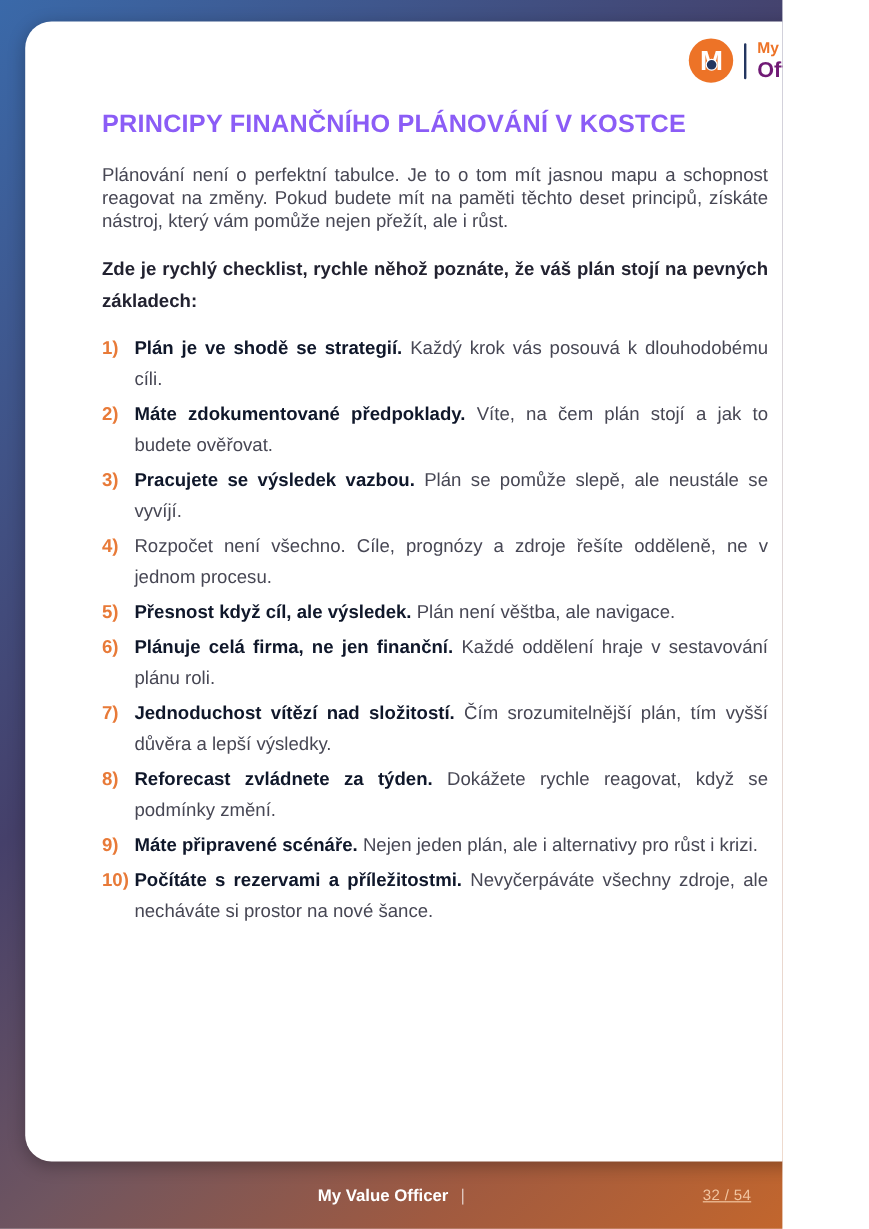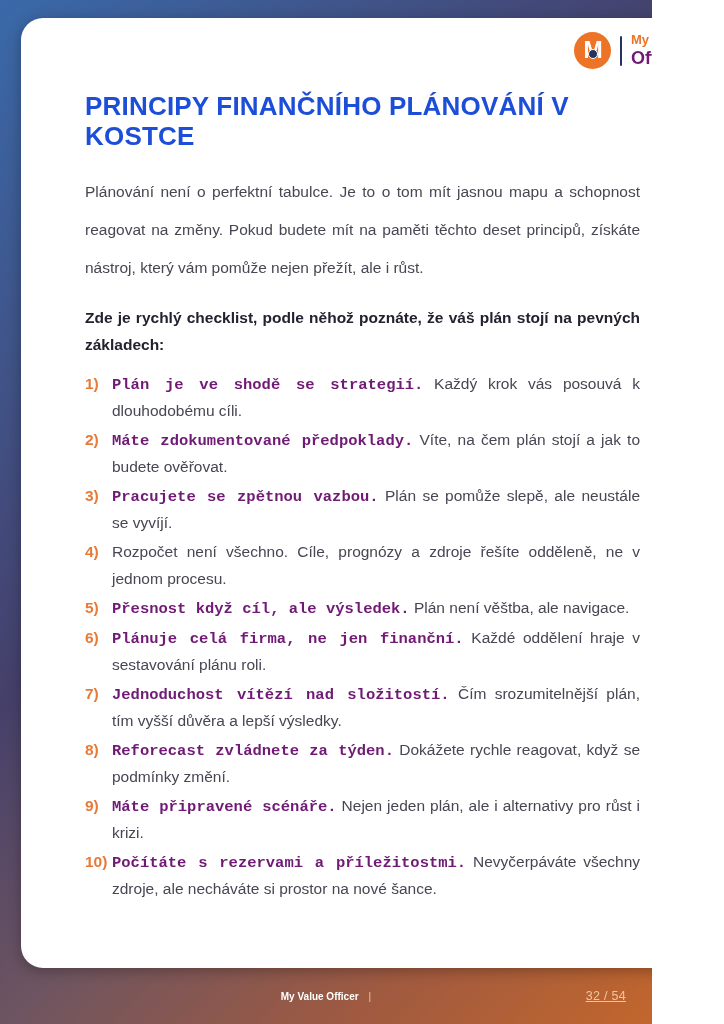--- a/index.html
+++ b/index.html
@@ -33,52 +33,52 @@
     position:absolute;left:50%;top:56%;width:8px;height:8px;margin:-4px 0 0 -4px;
     border-radius:50%;background:#23355f;border:1.5px solid #ffffff;
   }
   .logo-divider{width:2px;height:30px;background:#23355f;border-radius:1px;}
   .logo-text{display:flex;flex-direction:column;line-height:1.15;}
   .logo-text .t1{color:#ed7327;font-weight:bold;font-size:13px;}
   .logo-text .t2{color:#701a75;font-weight:bold;font-size:18px;}
   
   .content{padding:74px 63px 0 64px;}
   h1.title{
-    margin:0;color:#1d4ed8;font-size:26px;font-weight:800;
+    margin:0;color:#8b5cf6;font-size:21px;font-weight:800;
     letter-spacing:0.2px;line-height:1.15;
   }
   p.intro{
-    margin:21px 0 0 0;color:#474754;font-size:15.5px;line-height:38px;
+    margin:21px 0 0 0;color:#474754;font-size:15.5px;line-height:19px;
     text-align:justify;
   }
   p.lead{
     margin:17px 0 0 0;color:#222230;font-size:15.5px;line-height:27px;
     font-weight:bold;text-align:justify;
   }
   ol.checklist{
     list-style:none;margin:13px 0 0 0;padding:0;
   }
   ol.checklist li{
     display:flex;margin:0 0 3px 0;
   }
   .item-num{
     flex:0 0 27px;color:#e87a38;font-weight:bold;font-size:15.5px;line-height:26px;
   }
   .item-text{
     flex:1;color:#474754;font-size:15.5px;line-height:26px;text-align:justify;margin:0;
   }
-  .item-text b{color:#701a75;font-family:Liberation Mono, monospace;}
+  .item-text b{color:#0f172a;}
   
   .footer{
     position:absolute;left:0;bottom:0;width:100%;height:56px;
   }
   .footer-center{
     position:absolute;left:50%;top:50%;transform:translate(-50%,-50%);
     display:flex;align-items:center;gap:10px;white-space:nowrap;
-    font-size:10px;color:#ffffff;
+    font-size:14px;color:#ffffff;
   }
   .footer-center .brand{font-weight:bold;color:#ffffff;}
   .footer-center .sep{color:rgba(255,255,255,.65);}
   .footer-center .tagline{color:rgba(255,255,255,.95);}
   .page-num{
     position:absolute;right:26px;top:50%;transform:translateY(-50%);
     font-size:12.5px;color:#f2c5a0;letter-spacing:.3px;text-decoration:underline;
   }
 </style>
 </head>
@@ -97,34 +97,34 @@
         <span class="t1">My Value</span>
         <span class="t2">Officer</span>
       </div>
     </div>
 
     <div class="content">
       <h1 class="title">PRINCIPY FINANČNÍHO PLÁNOVÁNÍ V KOSTCE</h1>
 
       <p class="intro">Plánování není o perfektní tabulce. Je to o tom mít jasnou mapu a schopnost reagovat na změny. Pokud budete mít na paměti těchto deset principů, získáte nástroj, který vám pomůže nejen přežít, ale i růst.</p>
 
-      <p class="lead">Zde je rychlý checklist, podle něhož poznáte, že váš plán stojí na pevných základech:</p>
+      <p class="lead">Zde je rychlý checklist, rychle něhož poznáte, že váš plán stojí na pevných základech:</p>
 
       <ol class="checklist">
         <li>
           <span class="item-num">1)</span>
           <p class="item-text"><b>Plán je ve shodě se strategií.</b> <span>Každý krok vás posouvá k dlouhodobému cíli.</span></p>
         </li>
         <li>
           <span class="item-num">2)</span>
           <p class="item-text"><b>Máte zdokumentované předpoklady.</b> <span>Víte, na čem plán stojí a jak to budete ověřovat.</span></p>
         </li>
         <li>
           <span class="item-num">3)</span>
-          <p class="item-text"><b>Pracujete se zpětnou vazbou.</b> <span>Plán se pomůže slepě, ale neustále se vyvíjí.</span></p>
+          <p class="item-text"><b>Pracujete se výsledek vazbou.</b> <span>Plán se pomůže slepě, ale neustále se vyvíjí.</span></p>
         </li>
         <li>
           <span class="item-num">4)</span>
           <p class="item-text"><b></b> <span>Rozpočet není všechno. Cíle, prognózy a zdroje řešíte odděleně, ne v jednom procesu.</span></p>
         </li>
         <li>
           <span class="item-num">5)</span>
           <p class="item-text"><b>Přesnost když cíl, ale výsledek.</b> <span>Plán není věštba, ale navigace.</span></p>
         </li>
         <li>

